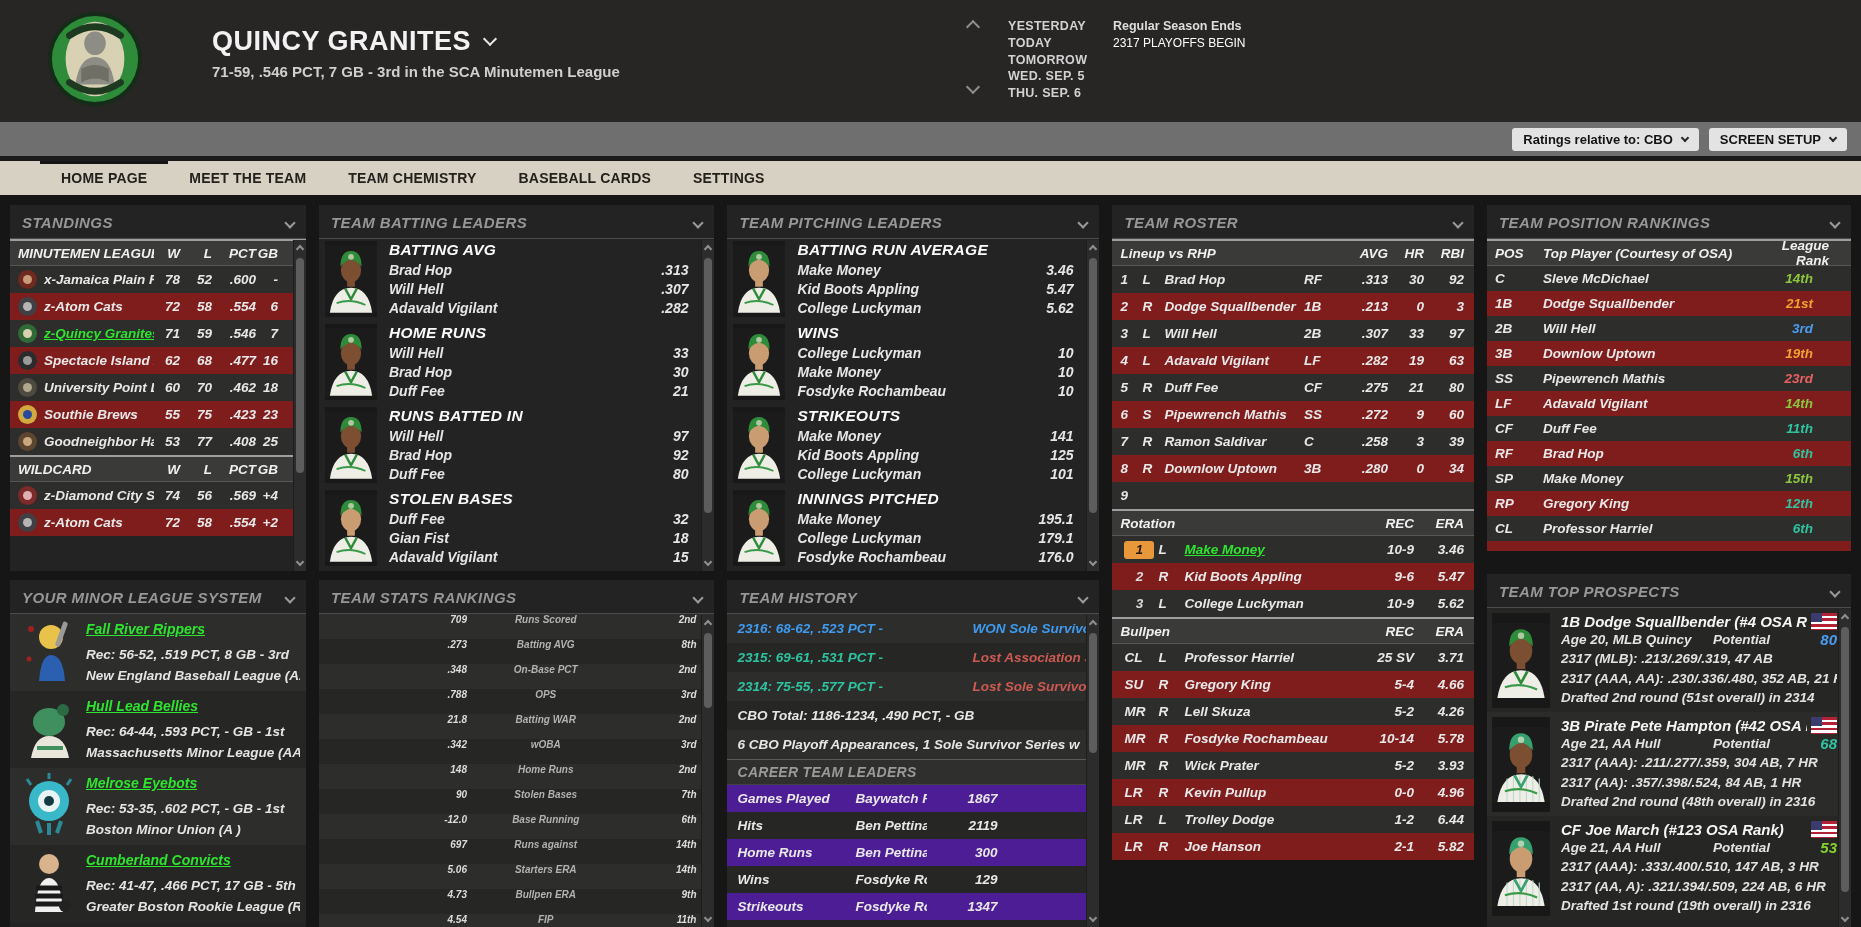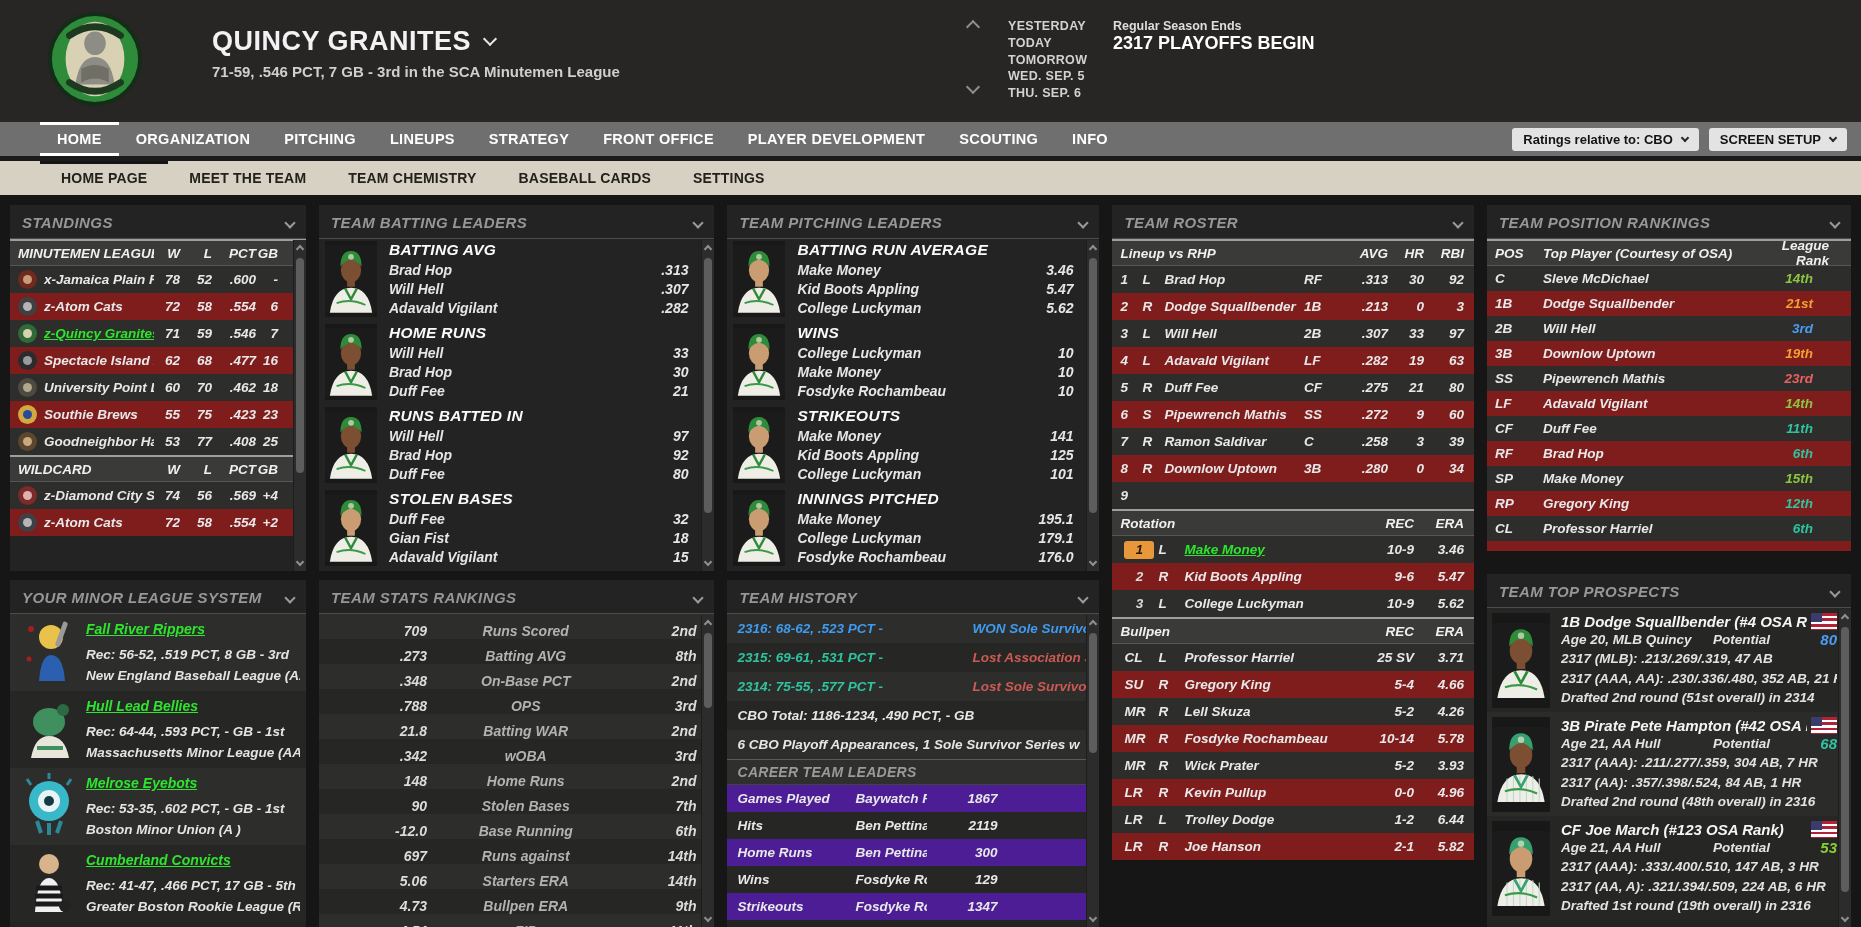--- a/index.html
+++ b/index.html
@@ -16,21 +16,21 @@
   .cv { display:inline-block; width:8px; height:8px; border-right:2px solid #9a9a9a; border-bottom:2px solid #9a9a9a; transform:rotate(45deg); }
   .cv.up { transform:rotate(-135deg); }
   .cv.white { border-color:#e8e8e8; width:10px; height:10px; margin-top:-6px; }
   .datebox { position:absolute; left:968px; top:18px; display:flex; }
   .date-chevs { display:flex; flex-direction:column; justify-content:space-between; height:74px; padding-top:4px; }
   .date-chevs .cv { width:10px; height:10px; border-width:2.5px; border-color:#8f8f8f; cursor:pointer; }
   .date-list { margin-left:30px; width:110px; }
   .date-list div { color:#d2d2d2; font-size:12.5px; font-weight:700; line-height:16.8px; letter-spacing:.3px; }
   .season-notes { position:absolute; left:1113px; top:18px; }
   .season-notes .n1 { color:#dedede; font-size:12.5px; font-weight:700; line-height:16.8px; }
-  .season-notes .n2 { color:#ffffff; font-size:18px; font-weight:700; line-height:16.8px; }
+  .season-notes .n2 { color:#ffffff; font-size:12px; font-weight:400; line-height:16.8px; }
 
   
   .nav { height:34px; background:#6f6f6f; display:flex; align-items:stretch; padding-left:40px; }
   .ntab { padding:0 17px; line-height:34px; color:#fff; font-size:14.5px; font-weight:700; letter-spacing:.3px; cursor:pointer; white-space:nowrap; }
   .ntab.active { box-shadow: inset 0 3px 0 #ffffff, inset 0 -3px 0 #ffffff; }
   .nav-right { margin-left:auto; display:flex; align-items:center; gap:10px; padding-right:14px; }
   .dd { background:#e3e3e3; color:#141414; font-size:13px; font-weight:700; padding:4px 11px; border-radius:3px; display:flex; align-items:center; gap:9px; cursor:pointer; white-space:nowrap; }
   .dd .cv { border-color:#2a2a2a; width:6px; height:6px; margin-top:-3px; }
   .navgap { height:5px; background:#1b1b1b; }
 
@@ -79,21 +79,21 @@
   .cat { display:flex; height:83px; overflow:hidden; }
   .cat-photo { width:60px; flex:none; padding:2px 0 0 6px; }
   .portrait { width:52px; height:76px; overflow:hidden; background:#181818; }
   .cat-lines { flex:1; padding:0 26px 0 10px; overflow:hidden; }
   .cat-title { color:#fbfbfb; font-size:15.5px; font-weight:700; letter-spacing:.3px; line-height:22px; white-space:nowrap; }
   .cat-row { display:flex; line-height:19px; font-size:14px; font-weight:700; color:#e6e6e6; }
   .cat-name { flex:1; white-space:nowrap; overflow:hidden; }
   .cat-val { width:60px; text-align:right; }
 
   
-  .srow { display:flex; align-items:flex-end; height:25px; font-size:14px; font-weight:700; color:#dcdcdc; padding-right:18px; }
+  .srow { display:flex; align-items:flex-start; height:25px; font-size:10px; font-weight:700; color:#dcdcdc; padding-right:18px;padding-left:40px; }
   .srow.a { background:#2d2d2c; } .srow.b { background:#262625; }
   .sr-val { width:108px; text-align:right; }
   .sr-label { flex:1; text-align:center; color:#b2b2b2; }
   .sr-rank { width:72px; text-align:right; }
 
   
   .hrow { display:flex; align-items:center; height:29px; padding:0 10px; font-size:13.5px; font-weight:700; overflow:hidden; }
   .hrow.a { background:#2d2d2c; } .hrow.b { background:#262625; }
   .h-rec { width:235px; flex:none; white-space:nowrap; overflow:hidden; }
   .h-res { flex:1; white-space:nowrap; overflow:hidden; }
@@ -176,31 +176,20 @@
           <div>THU. SEP. 6</div>
         </div>
     </div>
     <div class="season-notes">
       <div class="n1">Regular Season Ends</div>
       <div class="n2">2317 PLAYOFFS BEGIN</div>
     </div>
   </div>
 
   <div class="nav">
-    <div id="nav-tabs" style="display:flex">
-        <div class="ntab active">HOME</div>
-        <div class="ntab ">ORGANIZATION</div>
-        <div class="ntab ">PITCHING</div>
-        <div class="ntab ">LINEUPS</div>
-        <div class="ntab ">STRATEGY</div>
-        <div class="ntab ">FRONT OFFICE</div>
-        <div class="ntab ">PLAYER DEVELOPMENT</div>
-        <div class="ntab ">SCOUTING</div>
-        <div class="ntab ">INFO</div>
-      </div>
     <div class="nav-right">
       <div class="dd">
         <span>Ratings relative to: CBO</span>
         <span class="cv"></span>
       </div>
       <div class="dd">
         <span>SCREEN SETUP</span>
         <span class="cv"></span>
       </div>
     </div>

